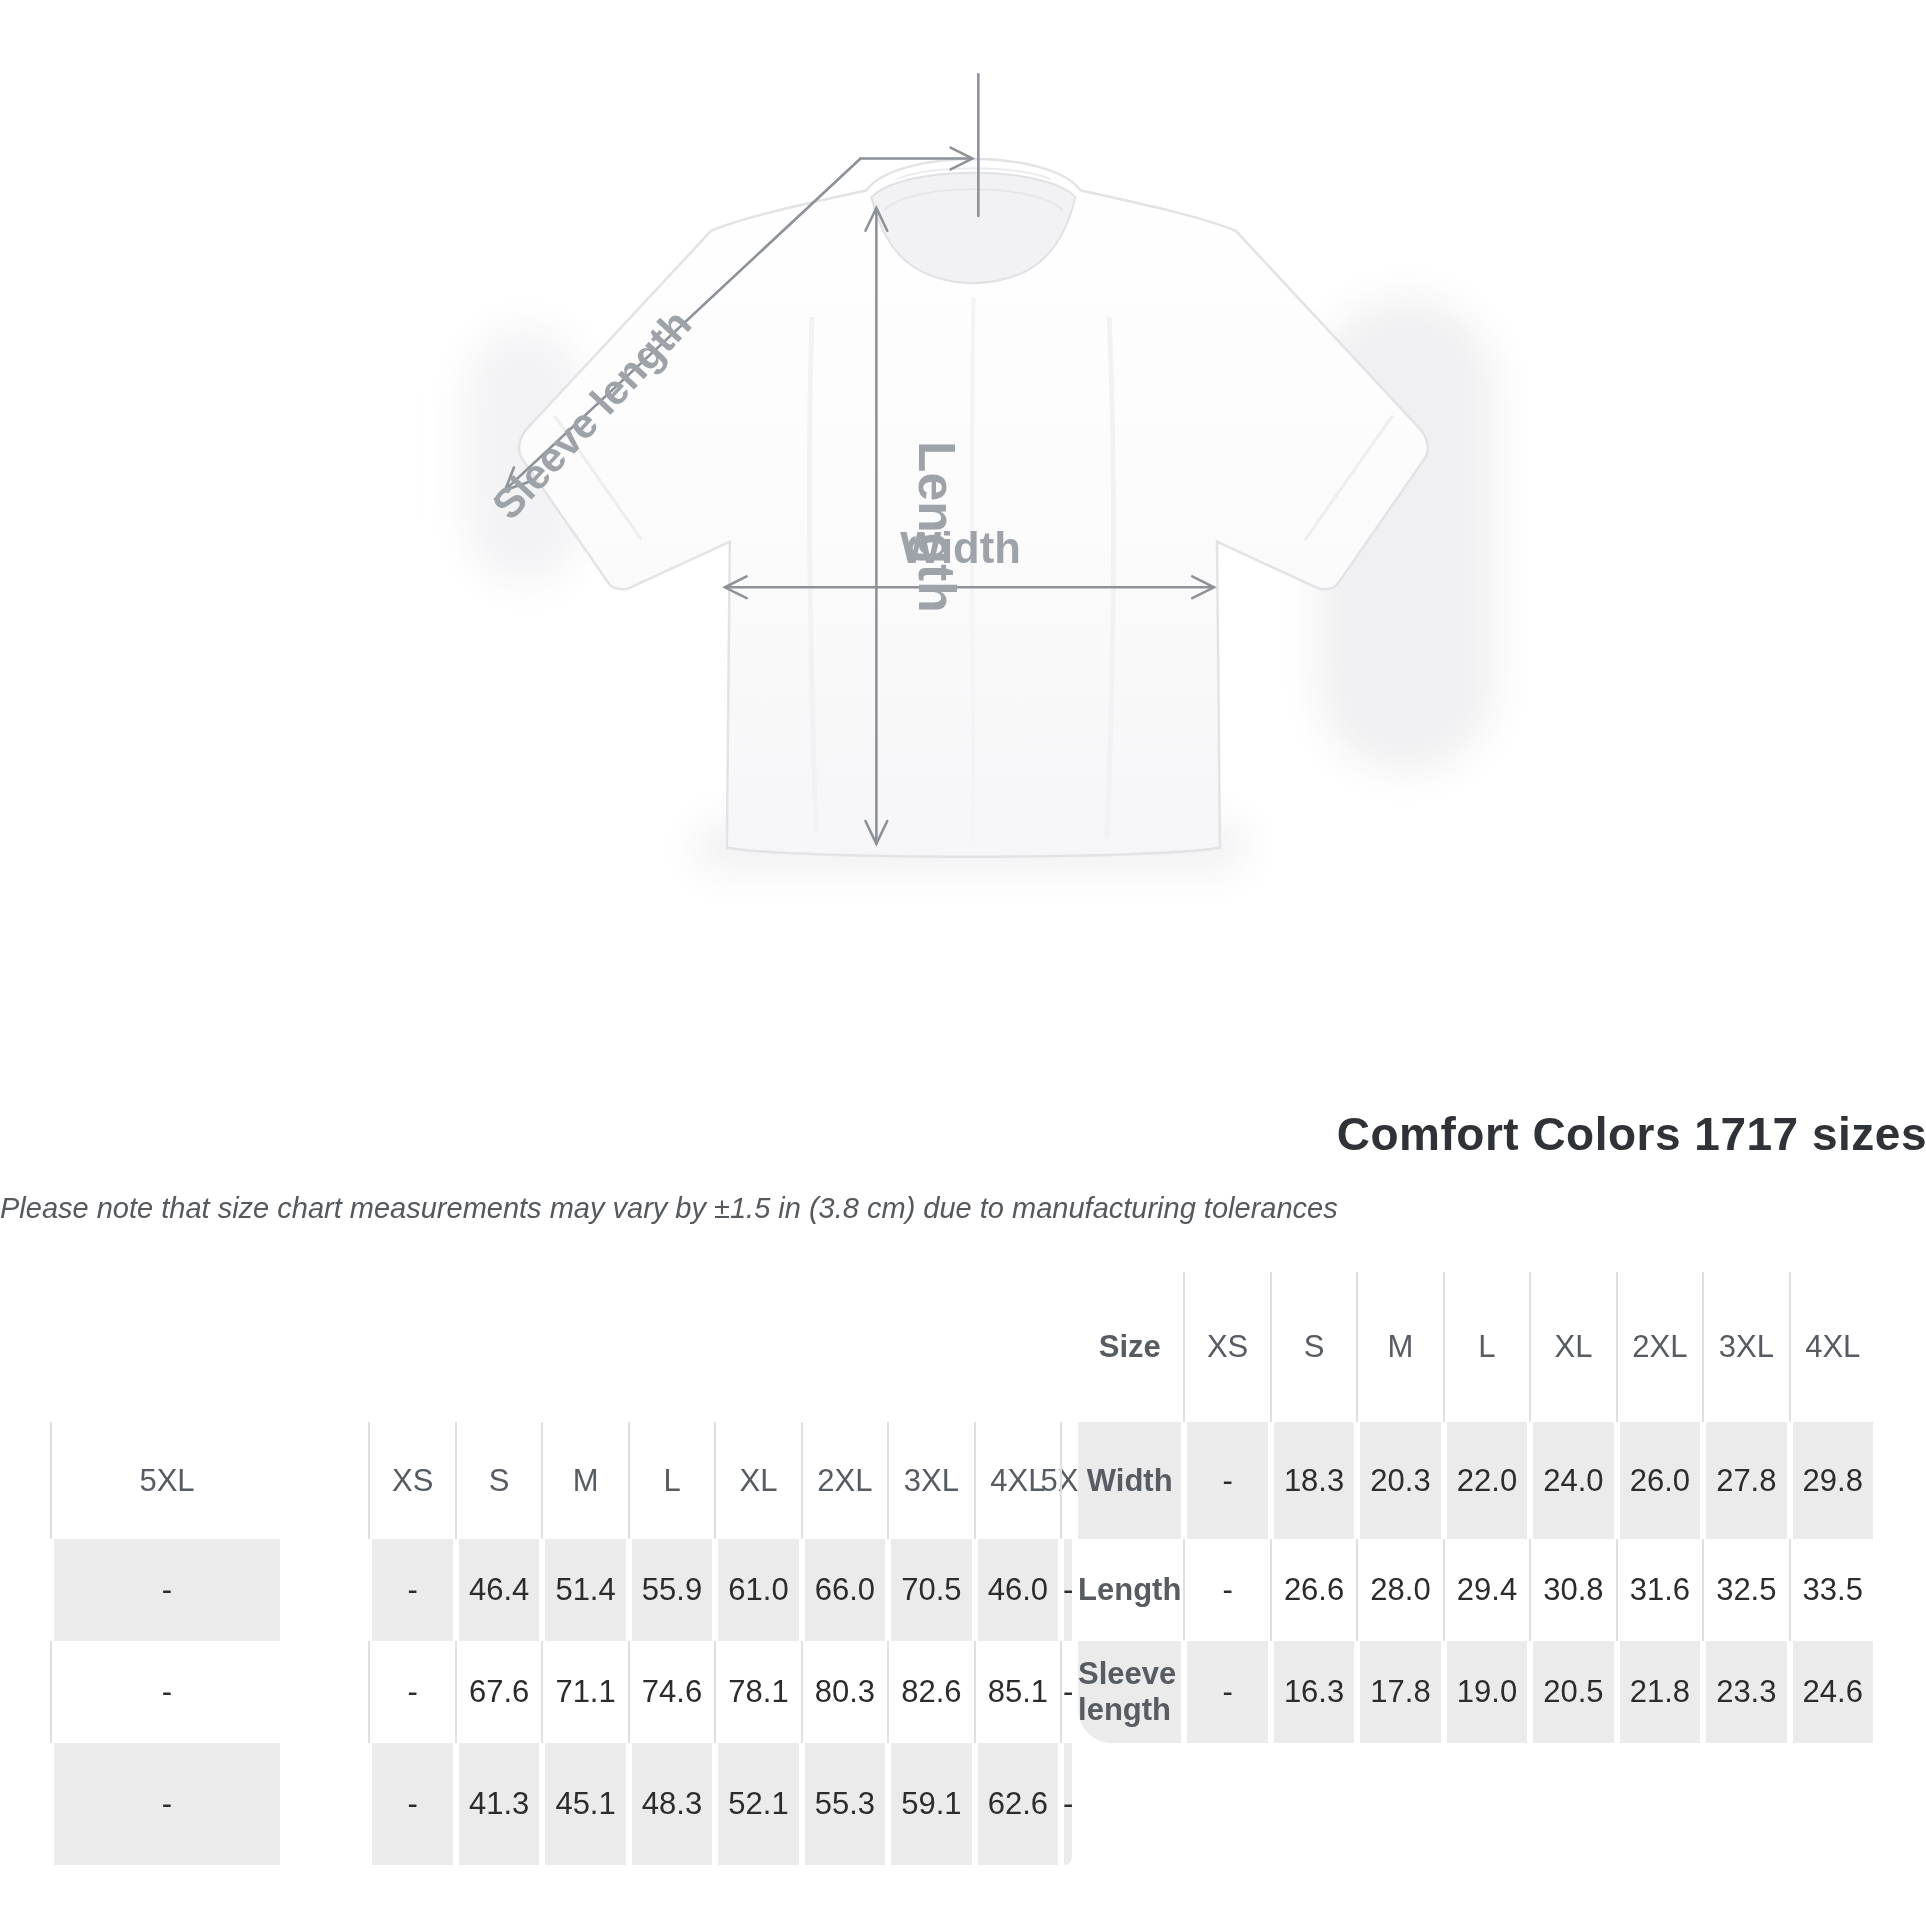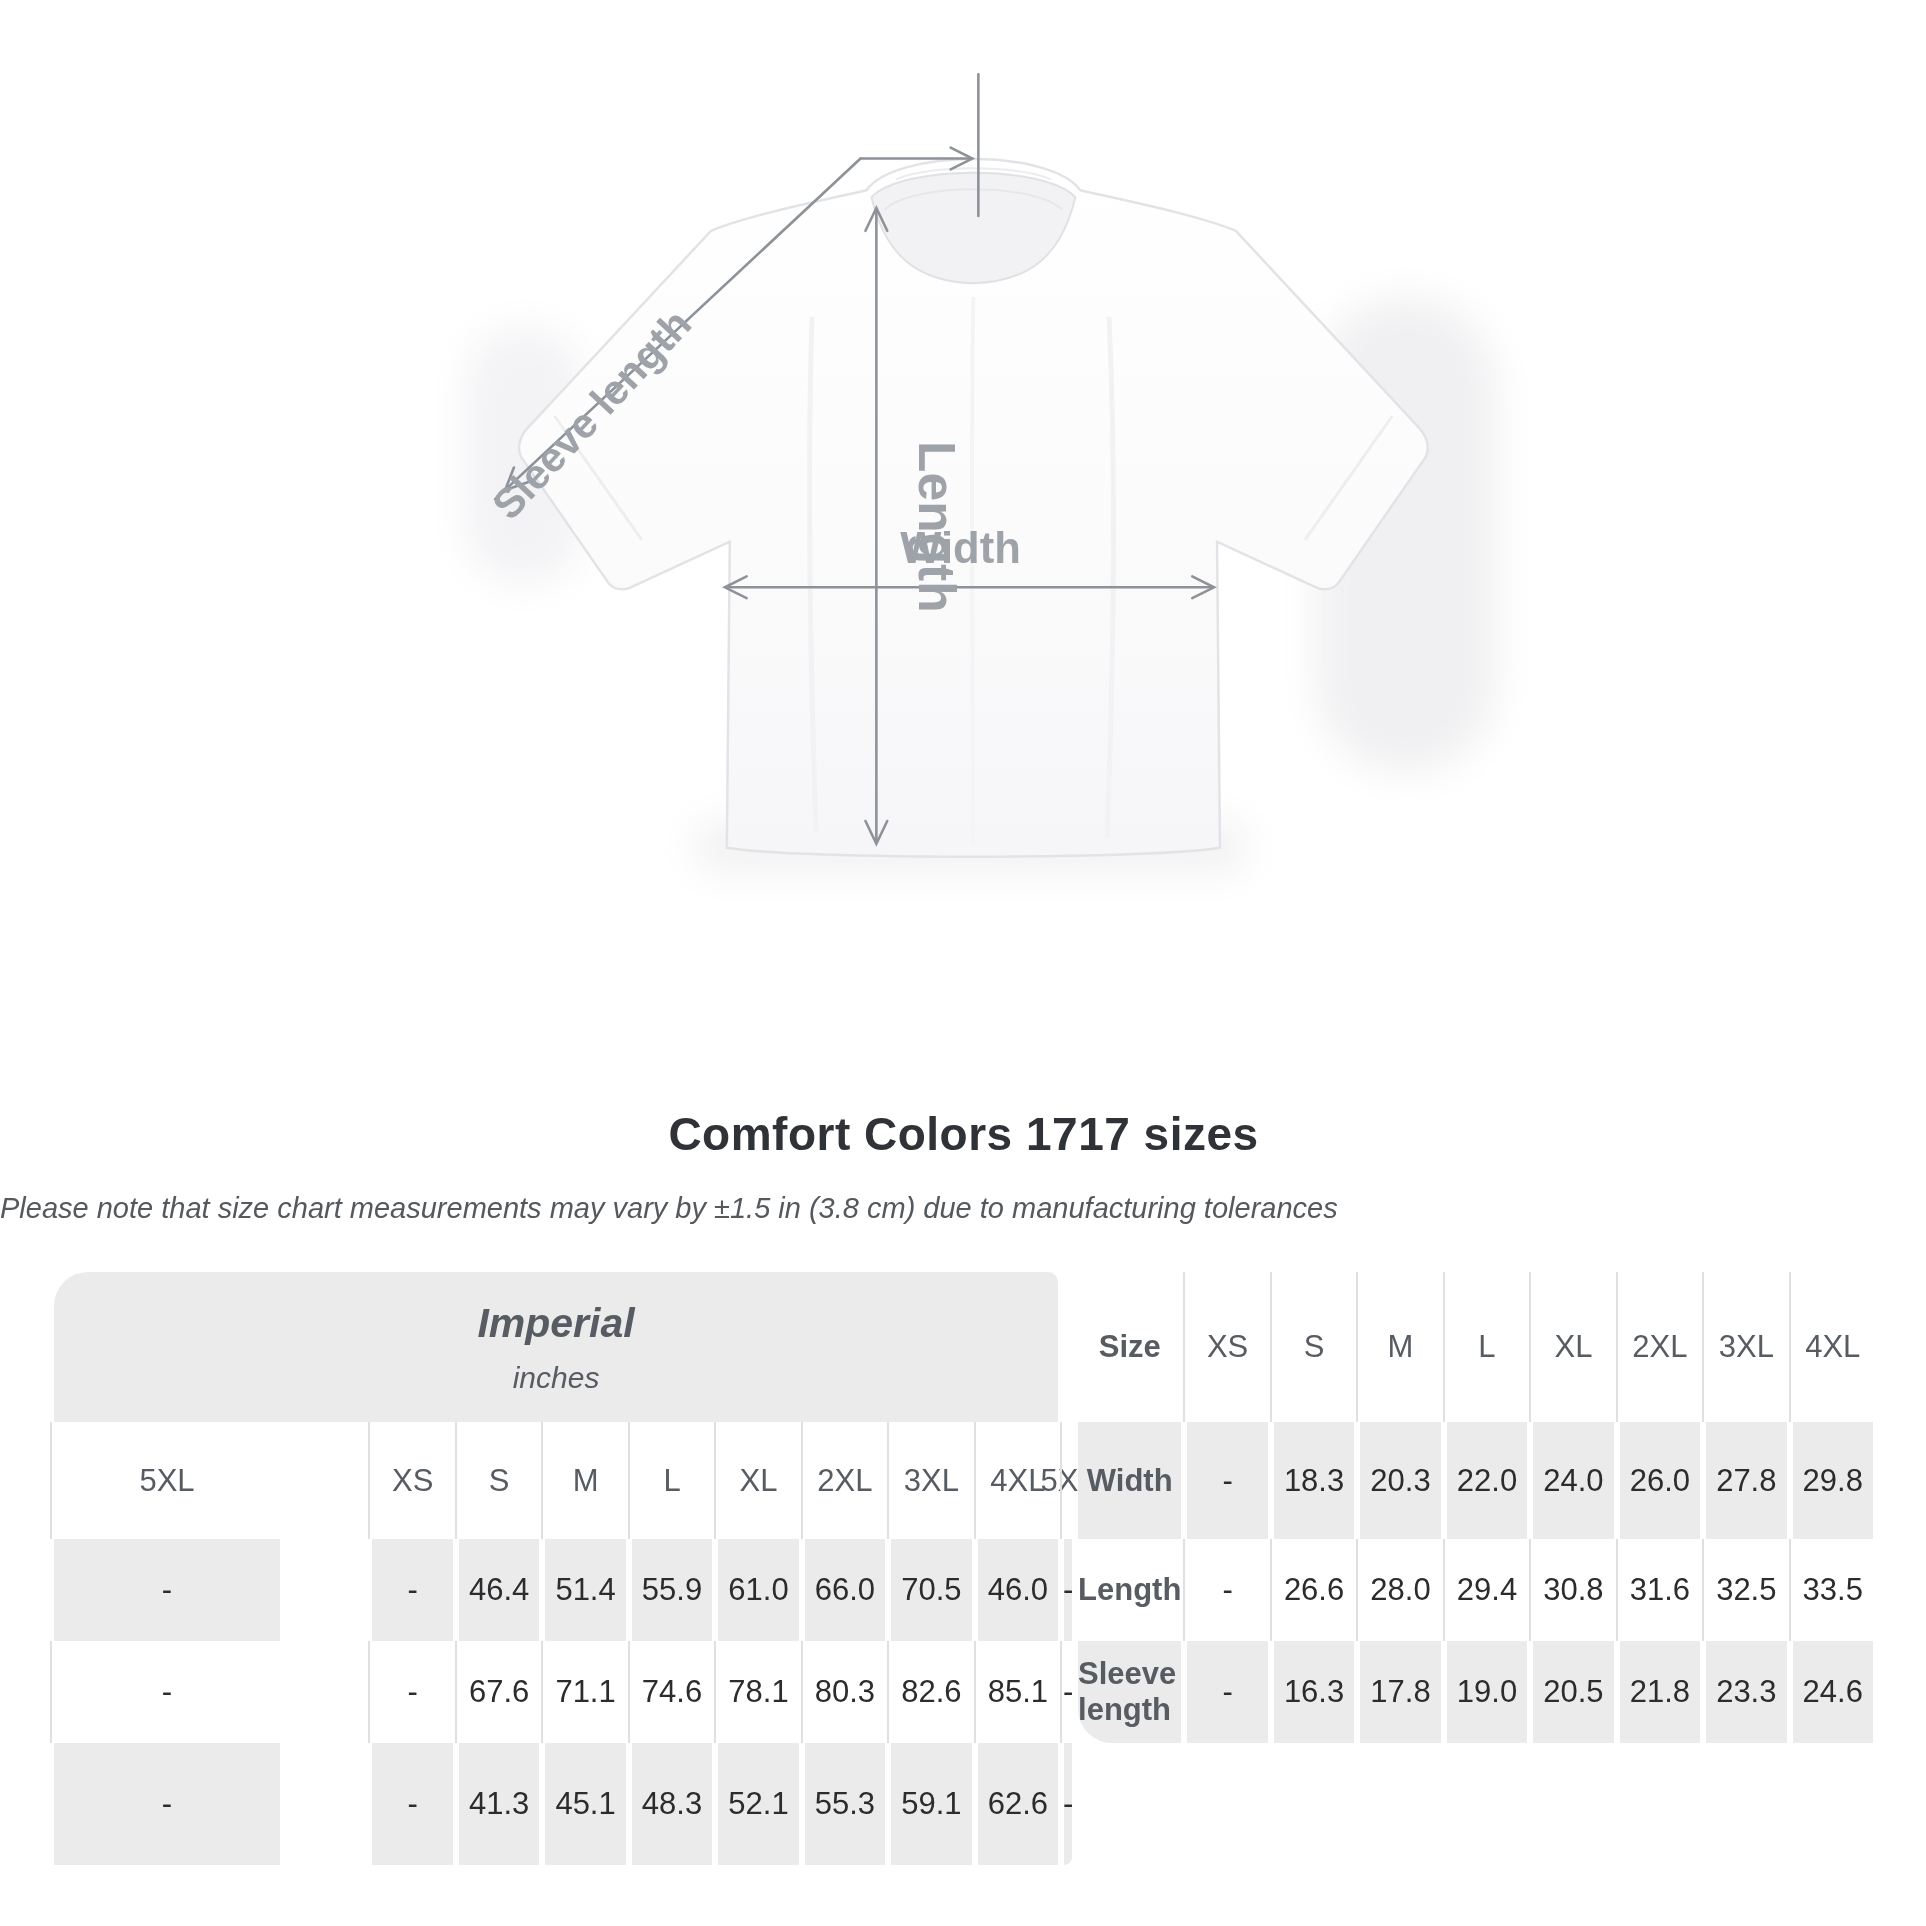--- a/index.html
+++ b/index.html
@@ -7,21 +7,21 @@
     width:1927px;height:1927px;position:relative;overflow:hidden;
     font-family:"Liberation Sans","DejaVu Sans",sans-serif;
     -webkit-font-smoothing:antialiased;
   }
   
   #diagram{position:absolute;top:0;left:0;}
   .dim-line{stroke:#8d9298;stroke-width:2.6;fill:none;stroke-linecap:round;}
   .dim-label{fill:#9da3a8;font-weight:bold;}
   
   .chart-title{
-    position:absolute;top:1107px;left:0;width:100%;text-align:center;
+    position:absolute;top:1107px;left:0;width:100%;text-align:right;
     font-size:46px;font-weight:bold;color:#2f3337;letter-spacing:0.5px;
   }
   .chart-subtitle{
     position:absolute;top:1192px;left:0;width:100%;text-align:left;
     font-size:29px;font-style:italic;color:#54595e;
   }
   
   .size-table{
     position:absolute;top:1272px;left:54px;right:54px;
     display:grid;
@@ -122,24 +122,20 @@
 
   <text class="dim-label" font-size="42" text-anchor="middle" transform="translate(608,428) rotate(-47)">Sleeve length</text>
   <text class="dim-label" font-size="52" text-anchor="middle" transform="translate(928,532) rotate(90)">Length</text>
   <text class="dim-label" font-size="44" text-anchor="middle" x="970" y="568">Width</text>
 </svg>
 
 <div class="chart-title">Comfort Colors 1717 sizes</div>
 <div class="chart-subtitle">Please note that size chart measurements may vary by ±1.5 in (3.8 cm) due to manufacturing tolerances</div>
 
 <div class="size-table" id="sizeTable">
-  <div class="cell group imp">
-    <div class="gtitle">Imperial</div>
-    <div class="gsub">inches</div>
-  </div>
   <div class="spacer" style="grid-column:11/12;"></div>
 
 <div class="cell rowlabel">Size</div>
     <div class="cell sizehead sep">XS</div>
     <div class="cell sizehead sep">S</div>
     <div class="cell sizehead sep">M</div>
     <div class="cell sizehead sep">L</div>
     <div class="cell sizehead sep">XL</div>
     <div class="cell sizehead sep">2XL</div>
     <div class="cell sizehead sep">3XL</div>

